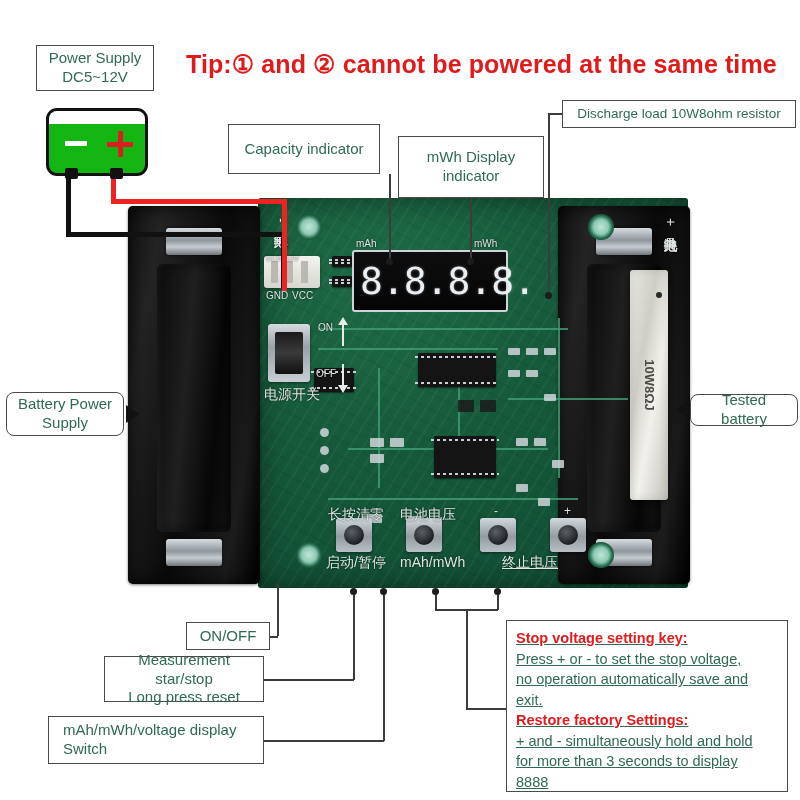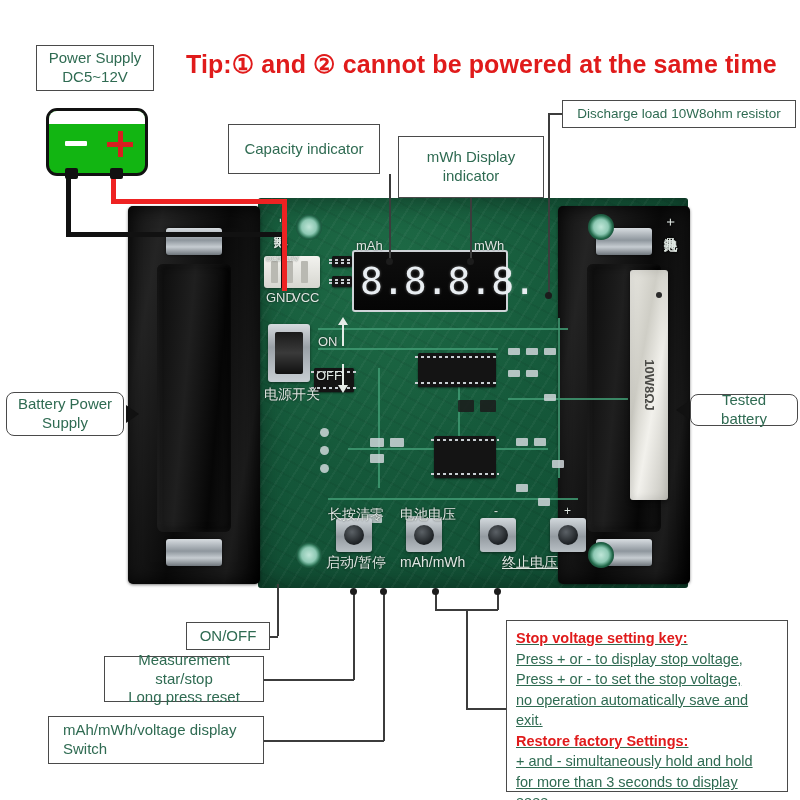--- a/index.html
+++ b/index.html
@@ -130,21 +130,21 @@
     padding:0 6px;box-sizing:border-box;z-index:18;
   }
   .digit{
     font-family:"DejaVu Sans Mono",monospace;
     font-size:38px;line-height:1;
     color:#e9eef2;
     text-shadow:0 0 3px rgba(255,255,255,.35);
     letter-spacing:-1px;
   }
   .silk{
-    position:absolute;color:#dfe7e2;font-size:13px;z-index:19;
+    position:absolute;color:#dfe7e2;font-size:10px;z-index:19;
     font-family:"Liberation Sans",sans-serif;white-space:nowrap;
     text-shadow:0 0 2px rgba(0,0,0,.8);
   }
   .silk-cn{font-size:14px;}
   .silk-vert{
     writing-mode:vertical-rl;
   }
 
   
   .resistor{
@@ -321,21 +321,21 @@
       </div>
       <div class="silk" style="left:8px;top:92px;">GND</div>
       <div class="silk" style="left:34px;top:92px;">VCC</div>
       <div class="silk" style="left:8px;top:56px;font-size:7.5px;">DC5~12V</div>
 
       <div class="pswitch">
         <div class="pswitch-in"></div>
       </div>
       <div class="silk silk-cn" style="left:6px;top:188px;">电源开关</div>
 
-      <div class="silk" style="left:60px;top:136px;">ON</div>
+      <div class="silk" style="left:60px;top:124px;">ON</div>
       <div class="silk-arrow up" style="left:84px;top:126px;height:22px;"></div>
       <div class="silk" style="left:58px;top:170px;">OFF</div>
       <div class="silk-arrow down" style="left:84px;top:166px;height:22px;"></div>
 
       <div class="chip" style="left:74px;top:58px;width:20px;height:11px;"></div>
       <div class="chip" style="left:74px;top:78px;width:20px;height:11px;"></div>
 
       <div class="seg-panel">
         <span class="digit">8.</span>
         <span class="digit">8.</span>
@@ -411,21 +411,20 @@
   <div class="dot" style="left:432px;top:588px;"></div>
   <div class="dot" style="left:494px;top:588px;"></div>
   <div class="lead v" style="left:435px;top:592px;height:18px;"></div>
   <div class="lead v" style="left:497px;top:592px;height:18px;"></div>
   <div class="lead h" style="left:435px;top:609px;width:63px;"></div>
   <div class="lead v" style="left:466px;top:609px;height:100px;"></div>
   <div class="lead h" style="left:466px;top:708px;width:42px;"></div>
 
   <div class="instr" style="left:506px;top:620px;width:282px;height:172px;text-decoration:underline;">
     <div class="red-title">Stop voltage setting key:</div>
-    <div>Press + or - to display stop voltage,</div>
     <div>Press + or - to set the stop voltage,</div>
     <div>no operation automatically save and</div>
     <div> exit.</div>
     <div class="red-title">Restore factory Settings:</div>
     <div>+ and - simultaneously hold and hold</div>
     <div>for more than 3 seconds to display</div>
     <div> 8888</div>
   </div>
 
 </div>

